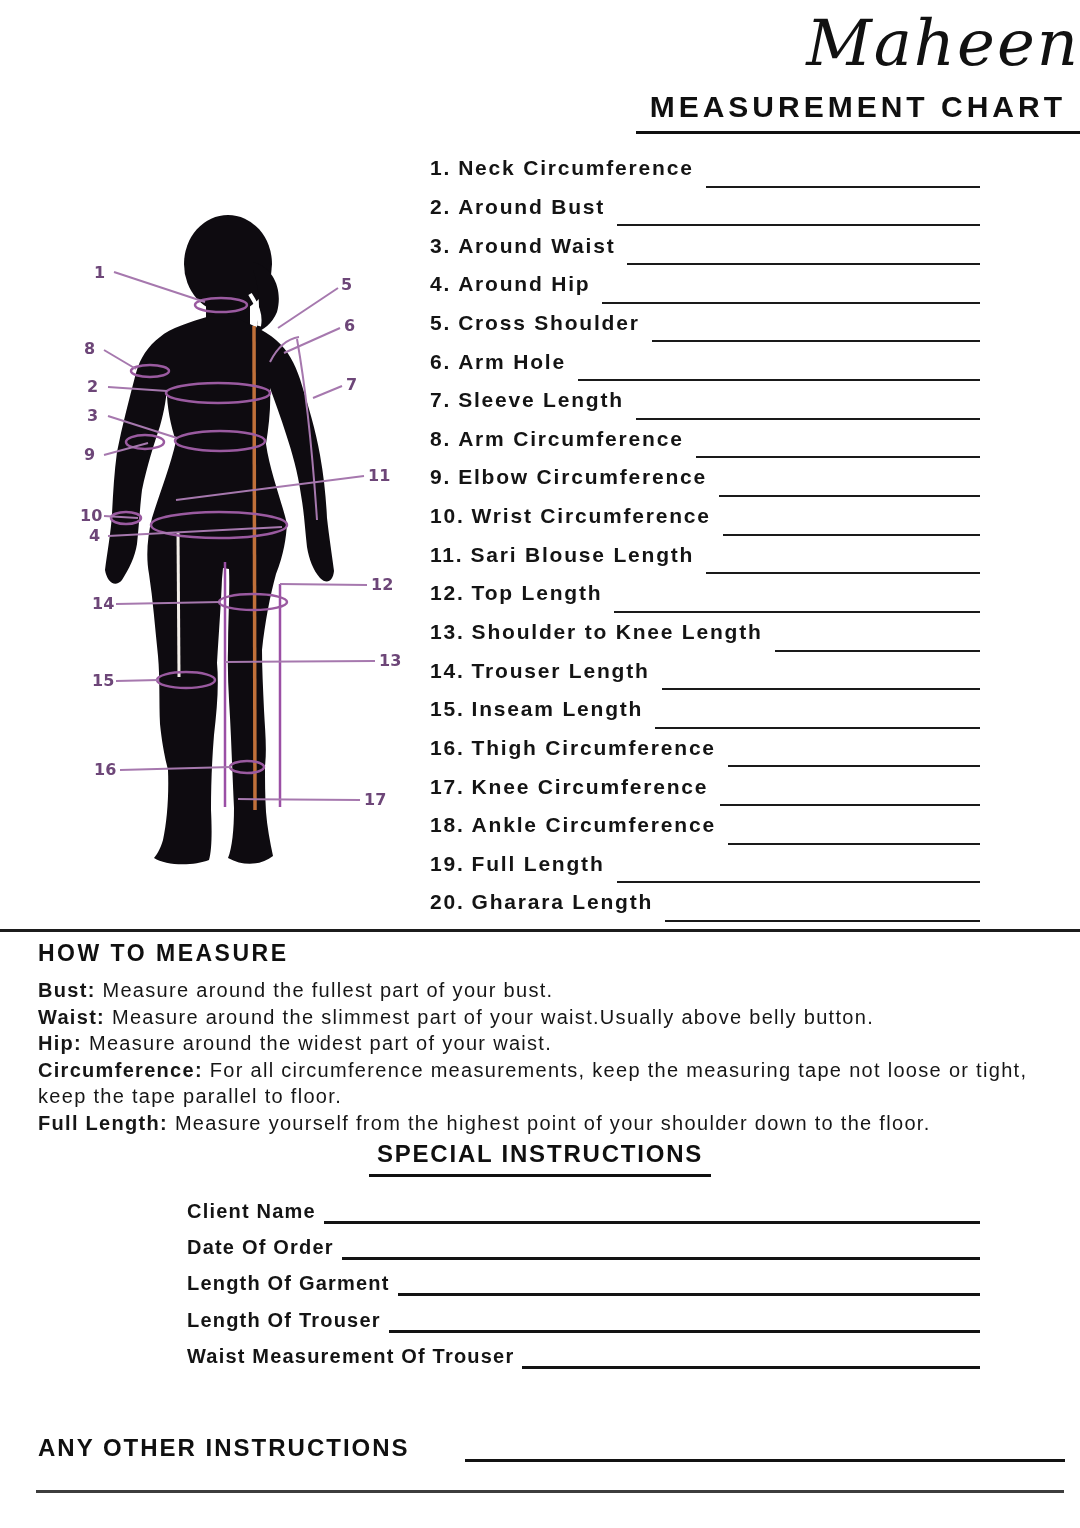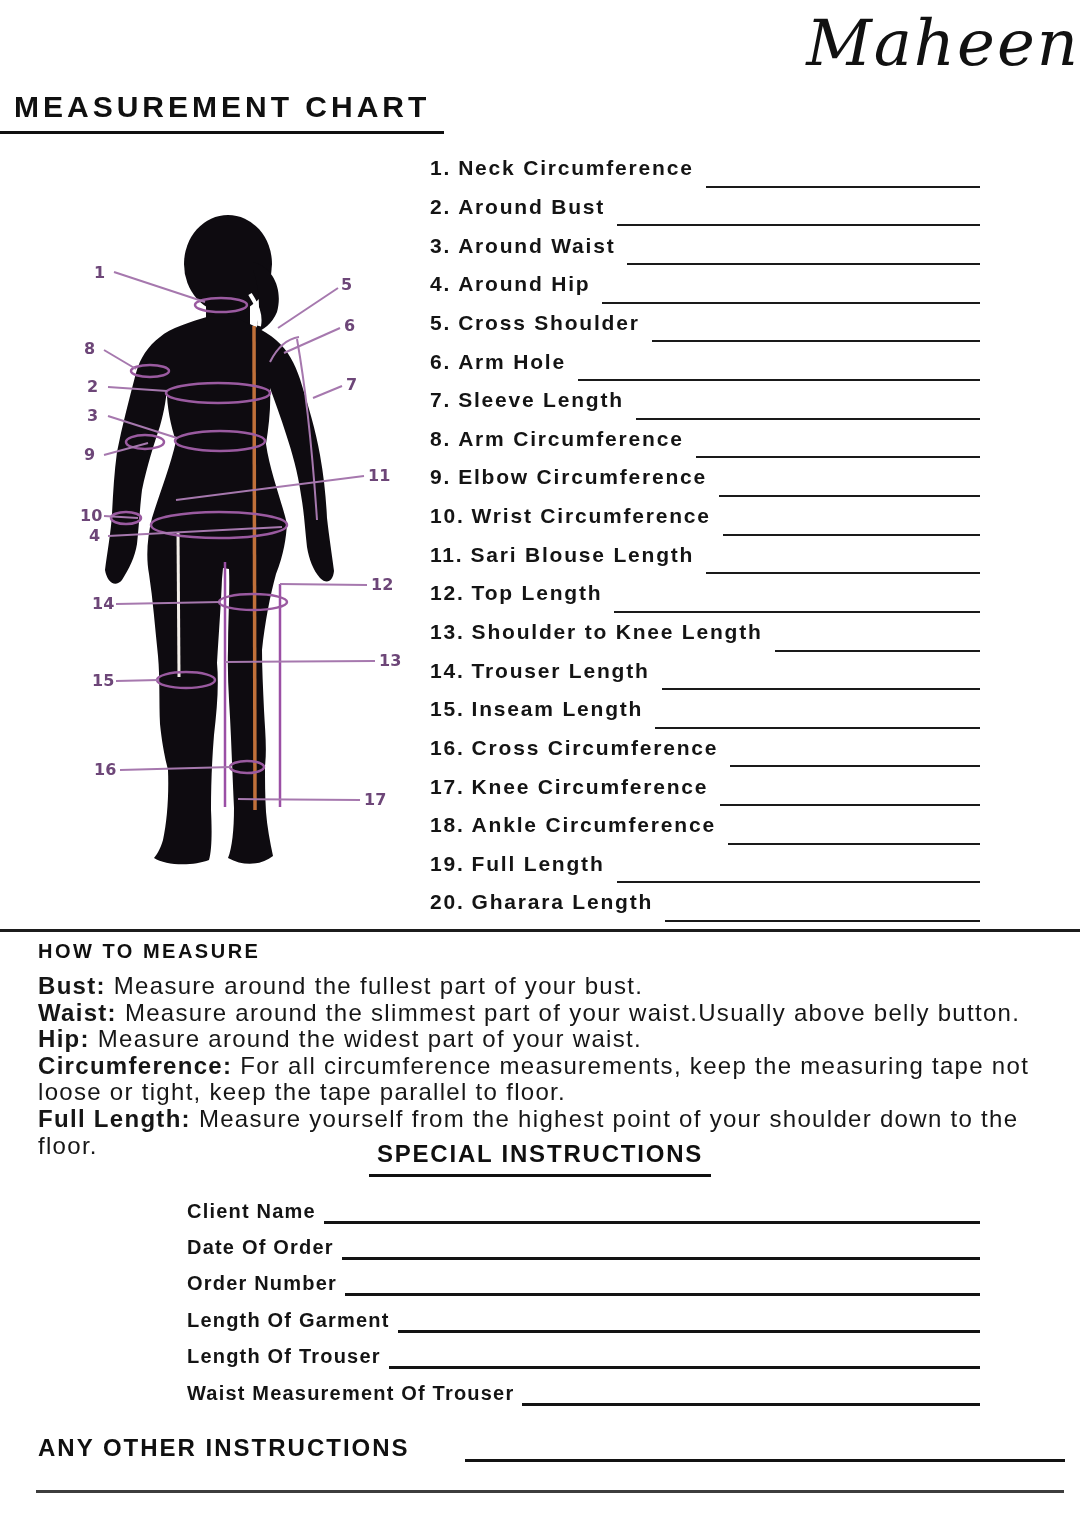--- a/index.html
+++ b/index.html
@@ -4,42 +4,42 @@
 <style>
   * { margin:0; padding:0; box-sizing:border-box; }
   html,body { background:#ffffff; }
   body { font-family:"Liberation Sans", sans-serif; color:#151515; }
   .page { position:relative; width:1080px; height:1528px; background:#ffffff; overflow:hidden; margin:0 auto; }
 
   
   .brand { position:absolute; top:6px; left:0; width:100%; text-align:right;
            font-family:cursive, "DejaVu Serif", serif; font-style:italic;
            font-size:64px; font-weight:400; color:#111; letter-spacing:2px; }
-  .title-wrap { position:absolute; top:90px; left:0; width:100%; text-align:left; }
+  .title-wrap { position:absolute; top:90px; left:0; width:100%; text-align:right; }
   .title { display:inline-block; font-size:30px; font-weight:700; letter-spacing:4px;
            color:#101010; border-bottom:3px solid #101010; padding:0 14px 7px 14px; }
 
   
   .mlist { position:absolute; left:430px; top:149px; width:550px; }
   .mrow { display:flex; align-items:center; height:38.65px; }
   .mnum, .mlabel { font-size:21px; font-weight:700; letter-spacing:1.8px; color:#141414; white-space:nowrap; }
   .mnum { margin-right:7px; }
   .mline { flex:1; border-bottom:2px solid #1a1a1a; margin-left:12px; margin-bottom:-9px; height:1px; align-self:center; transform:translateY(14px); }
 
   
   .figure { position:absolute; left:70px; top:210px; width:335px; height:700px; }
 
   
   .rule-top { position:absolute; left:0; top:929px; width:1080px; border-top:3px solid #1c1c1c; }
   .rule-bottom { position:absolute; left:36px; top:1490px; width:1028px; border-top:3px solid #3d3d3d; }
 
   
   .howto { position:absolute; left:38px; top:940px; width:1005px; }
-  .howto h2 { font-size:20px; font-weight:700; letter-spacing:2.5px; color:#101010; margin-bottom:10px; }
-  .howto p { font-size:24px; letter-spacing:1.3px; line-height:26.6px; color:#161616; }
+  .howto h2 { font-size:23px; font-weight:700; letter-spacing:2.5px; color:#101010; margin-bottom:10px; }
+  .howto p { font-size:20px; letter-spacing:1.3px; line-height:26.6px; color:#161616; }
   .howto p b { font-weight:700; letter-spacing:1.3px; }
 
   
   .special-head-wrap { position:absolute; top:1140px; left:0; width:100%; text-align:center; }
   .special-head { display:inline-block; font-size:24px; font-weight:700; letter-spacing:1.8px;
                   color:#101010; border-bottom:3px solid #101010; padding:0 8px 6px 8px; }
   .fields { position:absolute; left:152px; top:1193px; width:793px;margin-left:35px; }
   .frow { display:flex; align-items:center; height:36.4px; }
   .flabel { font-size:20px; font-weight:700; letter-spacing:1.2px; color:#141414; white-space:nowrap; }
   .fline { flex:1; border-bottom:3px solid #131313; margin-left:8px; height:1px; transform:translateY(11px); }
@@ -263,21 +263,21 @@
         <span class="mlabel">Trouser Length</span>
         <span class="mline"></span>
       </div>
     <div class="mrow">
         <span class="mnum">15.</span>
         <span class="mlabel">Inseam Length</span>
         <span class="mline"></span>
       </div>
     <div class="mrow">
         <span class="mnum">16.</span>
-        <span class="mlabel">Cross Circumference</span>
+        <span class="mlabel">Thigh Circumference</span>
         <span class="mline"></span>
       </div>
     <div class="mrow">
         <span class="mnum">17.</span>
         <span class="mlabel">Knee Circumference</span>
         <span class="mline"></span>
       </div>
     <div class="mrow">
         <span class="mnum">18.</span>
         <span class="mlabel">Ankle Circumference</span>
@@ -313,24 +313,20 @@
   <div class="fields">
     <div class="frow">
         <span class="flabel">Client Name</span>
         <span class="fline"></span>
       </div>
     <div class="frow">
         <span class="flabel">Date Of Order</span>
         <span class="fline"></span>
       </div>
     <div class="frow">
-        <span class="flabel">Order Number</span>
-        <span class="fline"></span>
-      </div>
-    <div class="frow">
         <span class="flabel">Length Of Garment</span>
         <span class="fline"></span>
       </div>
     <div class="frow">
         <span class="flabel">Length Of Trouser</span>
         <span class="fline"></span>
       </div>
     <div class="frow">
         <span class="flabel">Waist Measurement Of Trouser</span>
         <span class="fline"></span>

